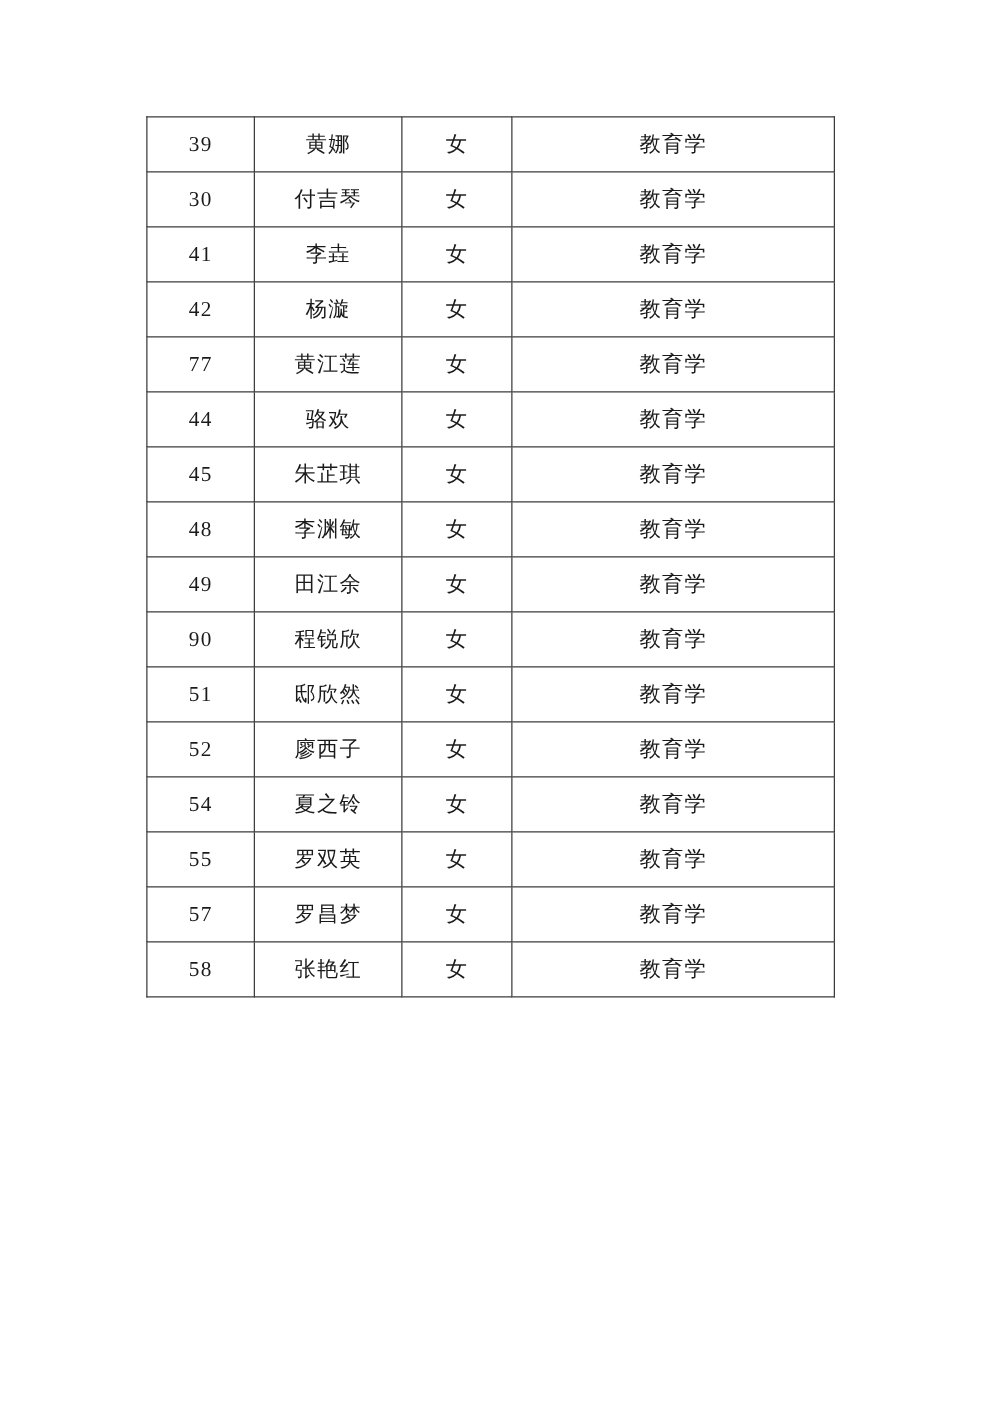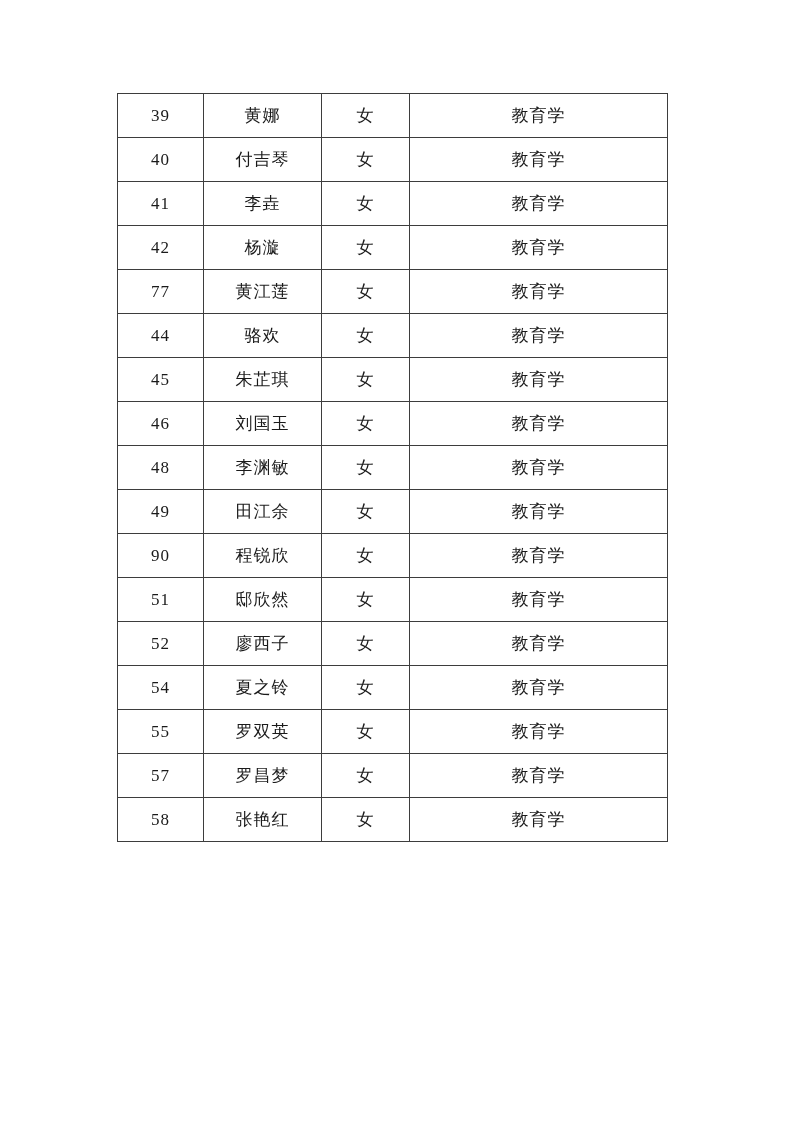--- a/index.html
+++ b/index.html
@@ -50,21 +50,21 @@
       <col style="width:258px">
     </colgroup>
     <tbody id="roster-body">
         <tr>
           <td class="col-number">39</td>
           <td class="col-name">黄娜</td>
           <td class="col-gender">女</td>
           <td class="col-major">教育学</td>
         </tr>
         <tr>
-          <td class="col-number">40</td>
+          <td class="col-number">30</td>
           <td class="col-name">付吉琴</td>
           <td class="col-gender">女</td>
           <td class="col-major">教育学</td>
         </tr>
         <tr>
           <td class="col-number">41</td>
           <td class="col-name">李垚</td>
           <td class="col-gender">女</td>
           <td class="col-major">教育学</td>
         </tr>
@@ -82,26 +82,20 @@
         </tr>
         <tr>
           <td class="col-number">44</td>
           <td class="col-name">骆欢</td>
           <td class="col-gender">女</td>
           <td class="col-major">教育学</td>
         </tr>
         <tr>
           <td class="col-number">45</td>
           <td class="col-name">朱芷琪</td>
-          <td class="col-gender">女</td>
-          <td class="col-major">教育学</td>
-        </tr>
-        <tr>
-          <td class="col-number">46</td>
-          <td class="col-name">刘国玉</td>
           <td class="col-gender">女</td>
           <td class="col-major">教育学</td>
         </tr>
         <tr>
           <td class="col-number">48</td>
           <td class="col-name">李渊敏</td>
           <td class="col-gender">女</td>
           <td class="col-major">教育学</td>
         </tr>
         <tr>

